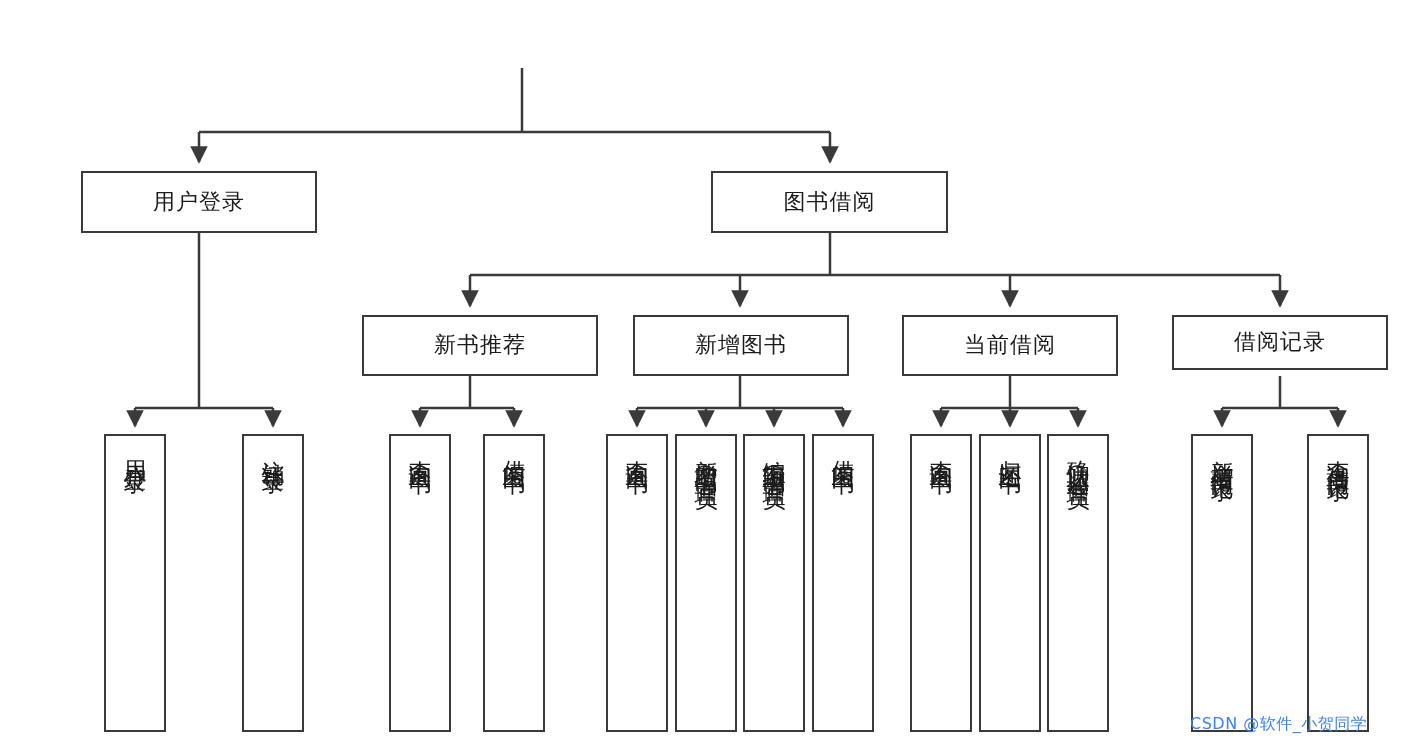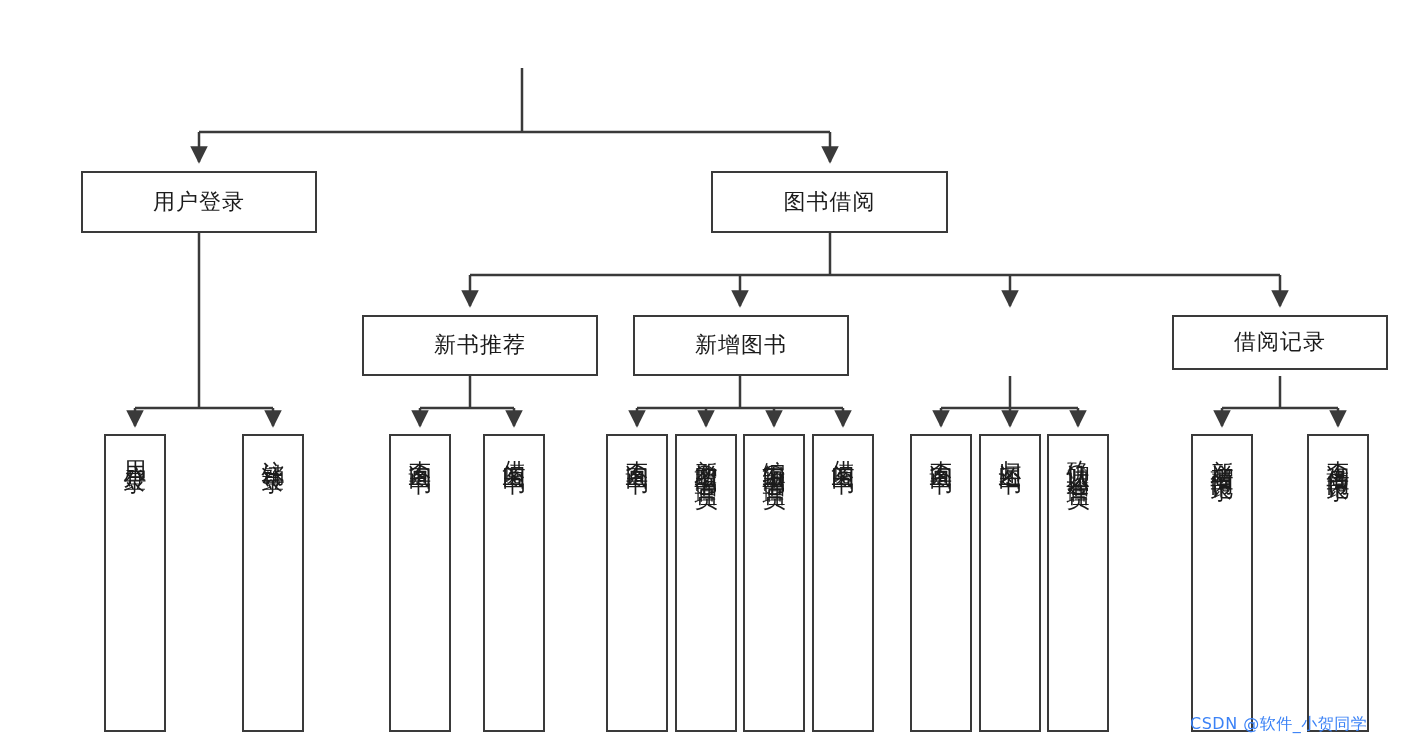--- a/index.html
+++ b/index.html
@@ -137,20 +137,23 @@
   <div class="node h" style="left:711px; top:171px; width:237px; height:62px;">
     <span class="label">图书借阅</span>
   </div>
 
   <div class="node h" style="left:362px; top:315px; width:236px; height:61px;">
     <span class="label">新书推荐</span>
   </div>
   <div class="node h" style="left:633px; top:315px; width:216px; height:61px;">
     <span class="label">新增图书</span>
   </div>
+  <div class="node h" style="left:902px; top:315px; width:216px; height:61px;">
+    <span class="label">当前借阅</span>
+  </div>
   <div class="node h" style="left:1172px; top:315px; width:216px; height:55px;">
     <span class="label">借阅记录</span>
   </div>
 
   <div class="node v" style="left:104px; top:434px; width:62px; height:298px;">
     <span class="label">用户登录</span>
   </div>
   <div class="node v" style="left:242px; top:434px; width:62px; height:298px;">
     <span class="label">注销登录</span>
   </div>

